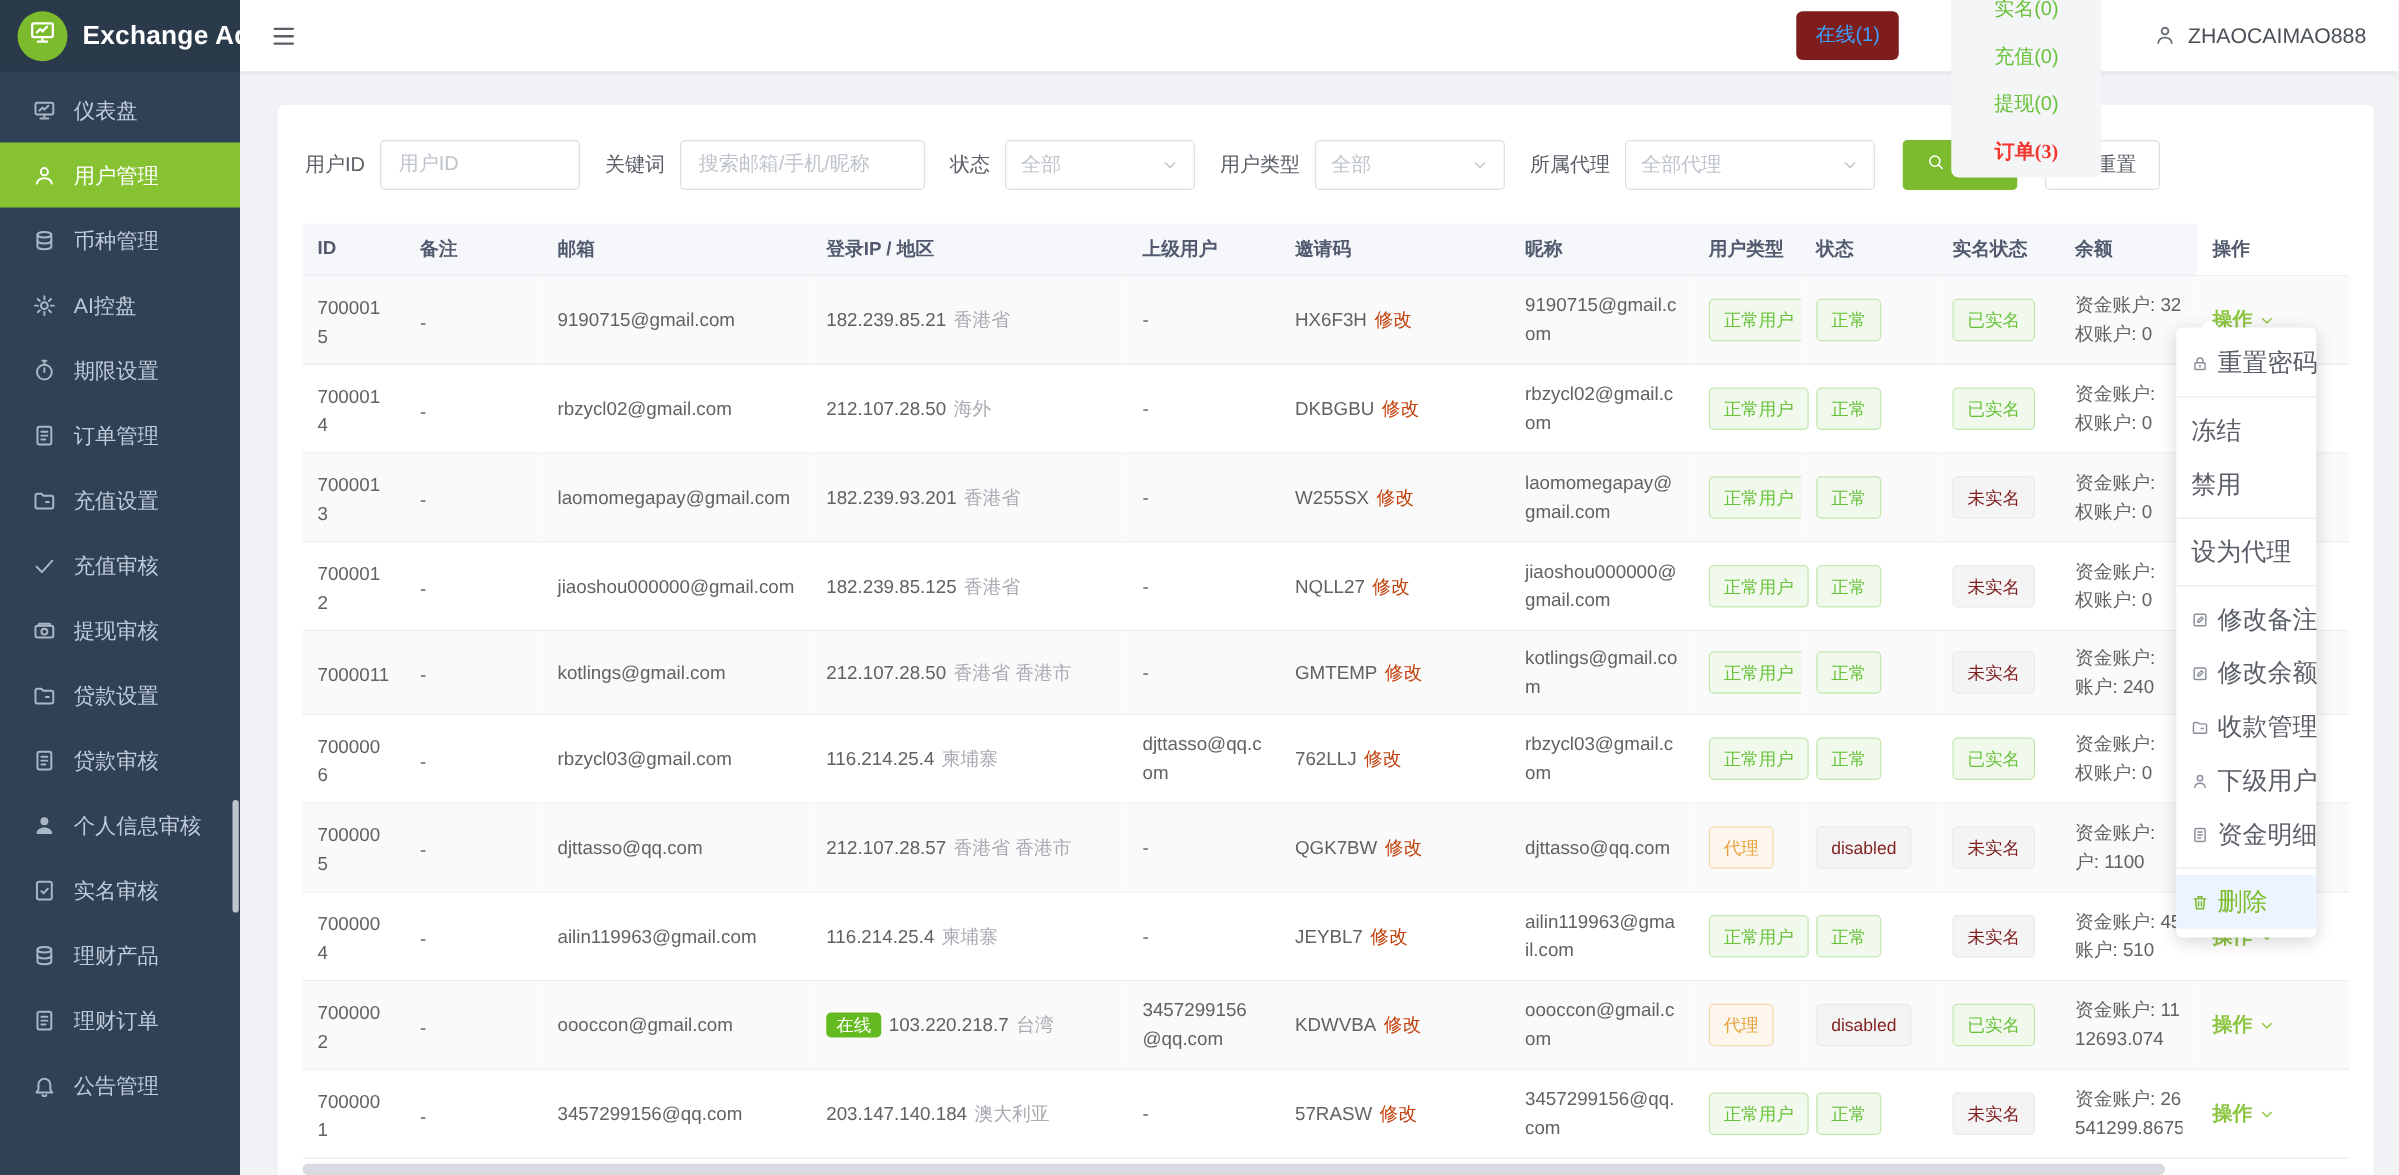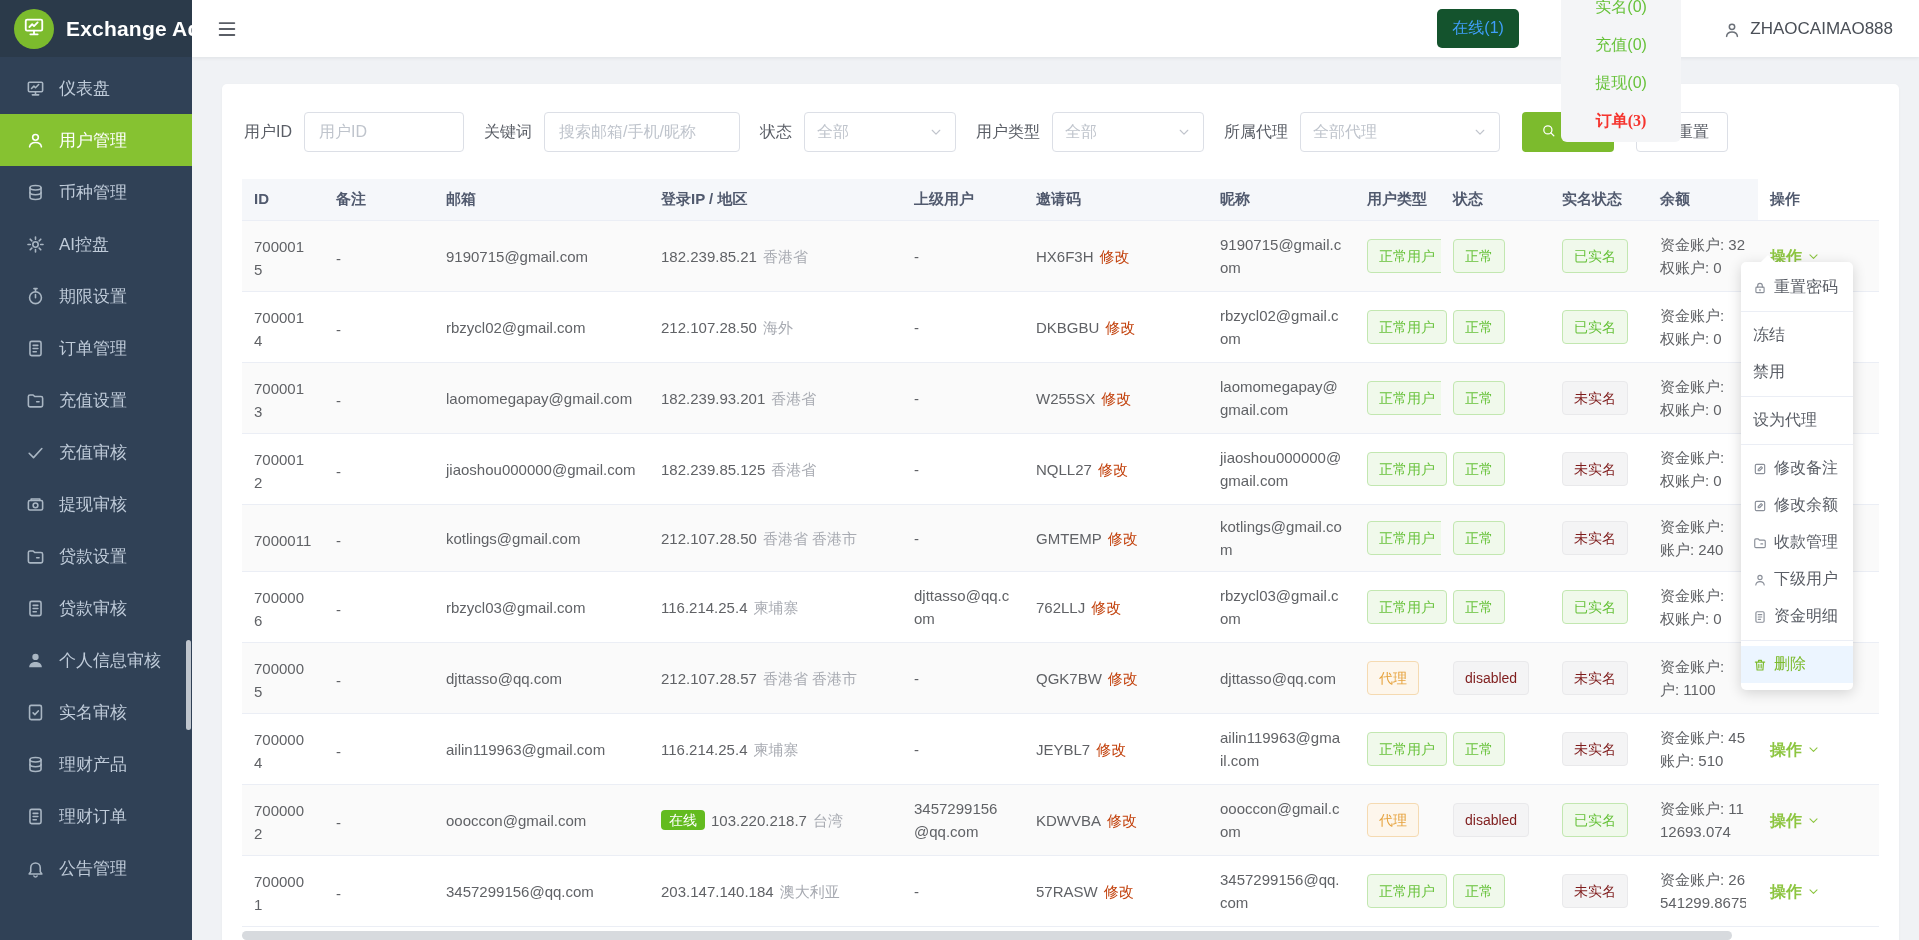--- a/index.html
+++ b/index.html
@@ -21,28 +21,28 @@
   .nav-active { background:#8cc63e; background:linear-gradient(0deg,#86c231,#86c231); color:#fff; }
   .nav-active .nav-icon { color:#fff; }
   .side-scroll-thumb { position:absolute; right:1px; top:640px; width:5px; height:90px; border-radius:3px; background:#d8dde2; opacity:.85; }
 
   
   .main { flex:1; display:flex; flex-direction:column; height:940px; overflow:hidden; }
   .topbar { height:57px; background:#fff; display:flex; align-items:center; padding:0 26px 0 24px; box-shadow:0 1px 4px rgba(0,21,41,.08); position:relative; z-index:5; }
   .burger { color:#5a5e66; width:22px; height:22px; cursor:pointer; }
   .burger svg { width:22px; height:22px; }
   .topbar-right { margin-left:auto; display:flex; align-items:center; gap:42px; }
-  .online-pill { background:#14532d; color:#3f9ef8; font-size:16px; padding:9px 15px; border-radius:5px; cursor:pointer; white-space:nowrap; }
+  .online-pill { background:#7f1d1d; color:#3f9ef8; font-size:16px; padding:9px 15px; border-radius:5px; cursor:pointer; white-space:nowrap; }
   .msg-pill { display:flex; align-items:center; gap:17px; background:#f4f5f7; border-radius:6px; padding:10px 18px; font-size:16px; color:#606266;flex-direction:column; }
   .msg-pill .bell { width:17px; height:17px; color:#8a8f99; display:inline-flex; }
   .msg-pill .bell svg { width:17px; height:17px; }
   .msg { cursor:pointer; white-space:nowrap; }
   .msg-green { color:#67c23a; }
   .msg-red { color:#f5342e; font-weight:600;font-family:Liberation Serif, serif; }
-  .user-box { display:flex; align-items:flex-end; gap:9px; font-size:17px; color:#4a4f57; cursor:pointer; }
+  .user-box { display:flex; align-items:flex-start; gap:9px; font-size:17px; color:#4a4f57; cursor:pointer; }
   .user-box .uicon { width:18px; height:18px; color:#6b7078; display:inline-flex; }
   .user-box .uicon svg { width:18px; height:18px; }
 
   .content { padding:27px 20px 0 30px; position:relative; }
   .card { position:relative; background:#fff; border-radius:5px; padding:20px; min-height:829px; box-shadow:0 1px 3px rgba(0,0,0,.04); }
 
   
   .filters { display:flex; align-items:center; gap:12px; margin:8px 2px 27px; }
   .f-label { font-size:16px; color:#5a5e66; white-space:nowrap; margin-left:8px; }
   .f-label:first-child { margin-left:0; }
@@ -81,21 +81,21 @@
   .action-link { color:#8cc540; font-weight:700; font-size:16px; display:inline-flex; align-items:center; gap:5px; cursor:pointer; white-space:nowrap; }
   .action-link .chev { width:13px; height:13px; display:inline-flex; }
   .action-link .chev svg { width:13px; height:13px; }
   .hscroll { margin-top:4px; height:9px; width:100%; }
   .hscroll .thumb { width:1490px; height:9px; border-radius:5px; background:#d7dade; cursor:pointer; }
 
   
   .dropdown { position:absolute; top:178px; right:46px; width:112px; background:#fff; border-radius:5px;
     box-shadow:0 3px 14px rgba(0,0,0,.16); padding:7px 0; z-index:50; }
   .dropdown::before { content:""; position:absolute; top:-5px; left:22px; width:10px; height:10px; background:#fff; transform:rotate(45deg); }
-  .menu-item { display:flex; align-items:center; gap:7px; padding:8px 12px; font-size:16px; color:#5a5e66; cursor:pointer; white-space:nowrap; }
+  .menu-item { display:flex; align-items:center; gap:7px; padding:8px 12px; font-size:20px; color:#5a5e66; cursor:pointer; white-space:nowrap; }
   .menu-item .mi-icon { width:14px; height:14px; color:#8a8f99; display:inline-flex; flex:0 0 14px; }
   .menu-item .mi-icon svg { width:14px; height:14px; }
   .menu-item-highlighted { background:#ecf5ff; color:#7cbb2d; }
   .menu-item-highlighted .mi-icon { color:#7cbb2d; }
   .mi-divider { height:1px; background:#ebeef5; margin:5px 0; }
 </style>
 </head>
 <body>
 
 <div class="app">

